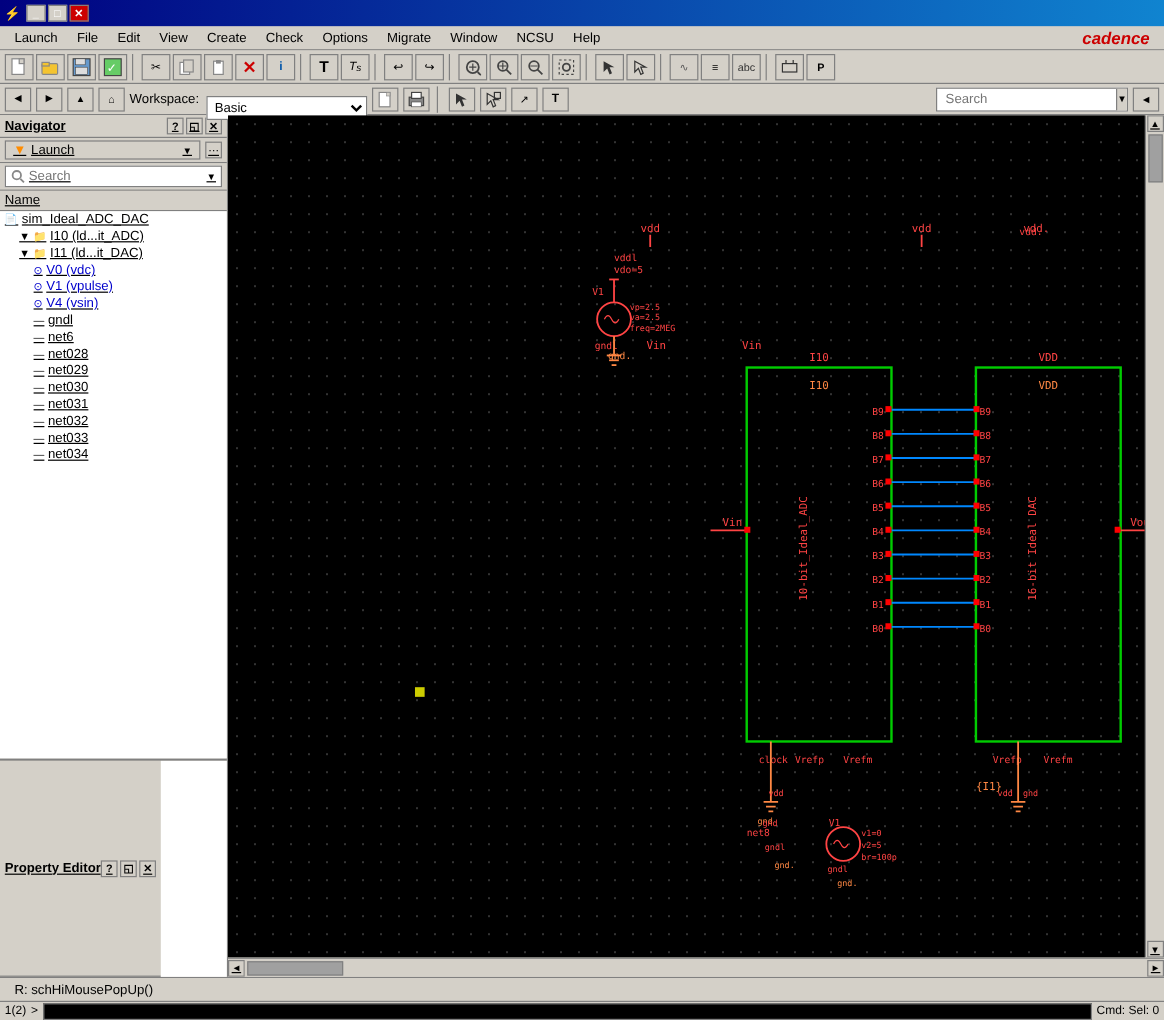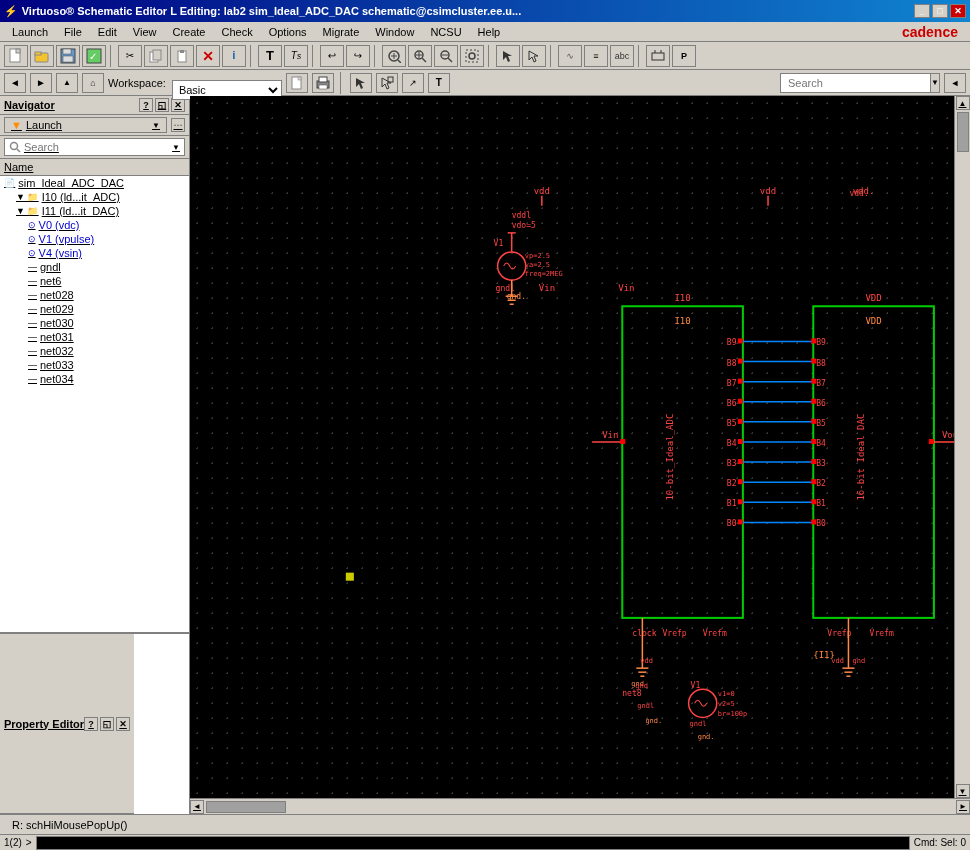--- a/index.html
+++ b/index.html
@@ -39,20 +39,21 @@
     }
     .menu-item {
       padding: 2px 8px;
       font-size: 11px;
       cursor: pointer;
       color: #000;
       text-align: center;
     }
     #cadence-logo {
       margin-left: auto;
+      font-style: italic;
       color: #cc0000;
       font-size: 14px;
       font-weight: bold;
       padding-right: 8px;
     }
 
     
     .toolbar {
       background: #d4d0c8;
       height: 28px;
@@ -82,21 +83,21 @@
       border-bottom: 1px solid #808080;
       gap: 4px;
     }
     #workspace-label { font-size: 11px; margin-right: 2px; }
     #workspace-select {
       height: 20px;
       font-size: 11px;
       background: white;
       border: 1px solid #808080;
       padding: 0 2px;
-      width: 110px;
+      width: 134px;
       margin-top: 15px;
     }
     .toolbar2-btn {
       width: 22px; height: 20px;
       background: #d4d0c8;
       border: 1px solid #808080;
       display: flex; align-items: center; justify-content: center;
       cursor: pointer;
       font-size: 10px;
     }
@@ -335,21 +336,20 @@
       position: absolute;
       top: 0; left: 0;
       width: 100%; height: 100%;
     }
   </style>
 </head>
 <body>
 
 <div id="title-bar">
   <span style="margin-right:4px;">⚡</span>
-  <span class="title-text">Virtuoso® Schematic Editor L Editing: lab2 sim_Ideal_ADC_DAC schematic@csimcluster.ee.u...</span>
   <div class="win-buttons">
     <div class="win-btn">_</div>
     <div class="win-btn">□</div>
     <div class="win-btn close">✕</div>
   </div>
 </div>
 
 <div id="menu-bar">
   <span class="menu-item">Launch</span>
   <span class="menu-item">File</span>

